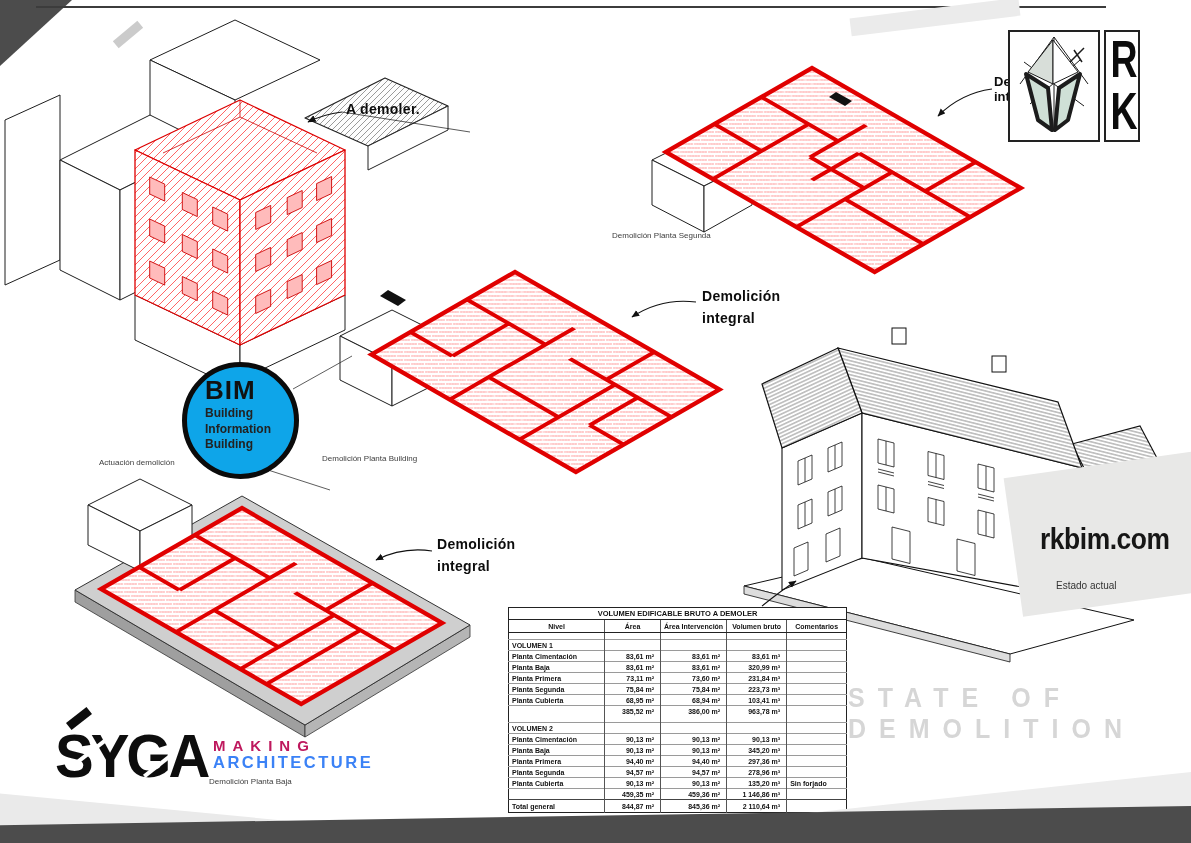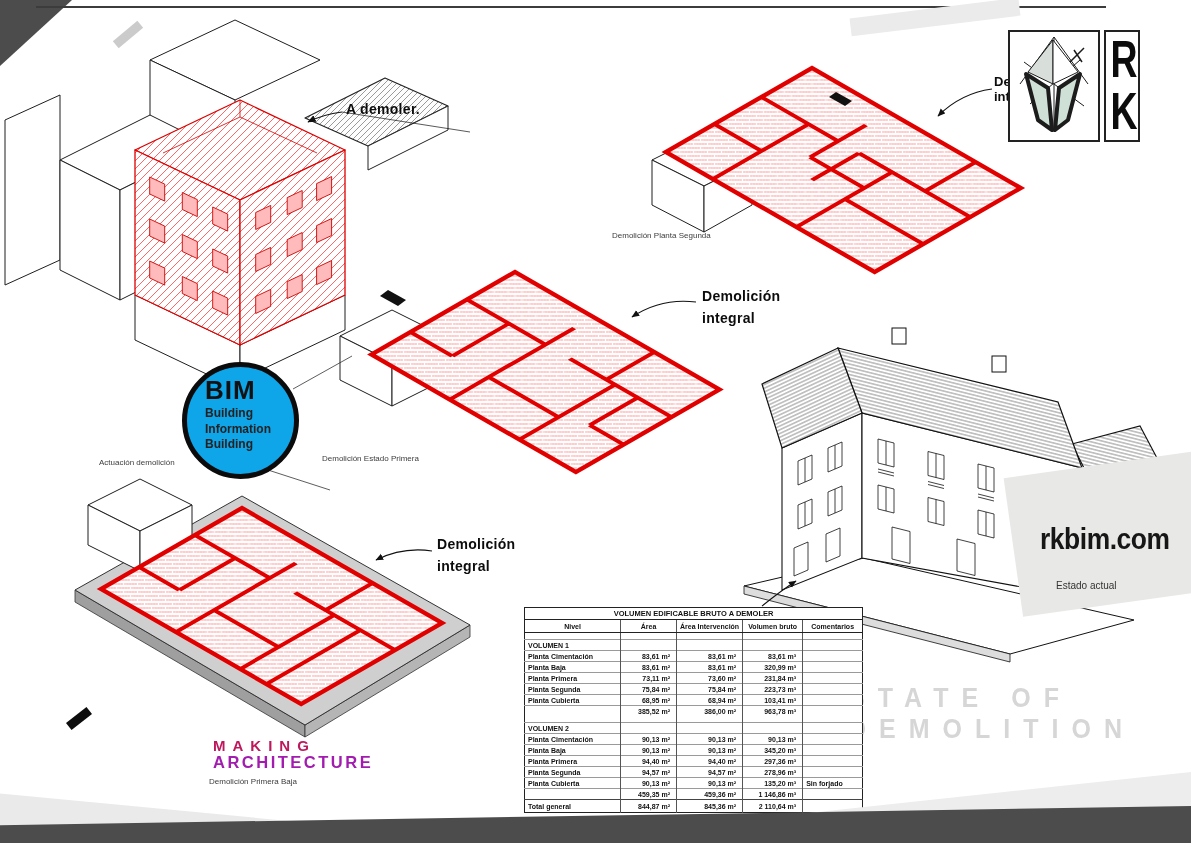--- a/index.html
+++ b/index.html
@@ -28,21 +28,21 @@
   .lbl-bold{font-weight:700;font-size:14px;letter-spacing:.3px;color:#0c0c0c;z-index:3;white-space:nowrap;}
   .caption{font-size:8px;color:#3c3c3c;z-index:3;white-space:nowrap;padding-left:24px;}
   .caption-estado{z-index:5;font-size:10px;color:#333;}
   .lbl-hidden{left:994px;top:74px;font-weight:700;font-size:13px;line-height:15px;color:#0c0c0c;z-index:3;width:90px;}
   
   .bim-circle{left:182px;top:362px;width:117px;height:117px;border-radius:50%;
               background:#0ea5e9;border:5px solid #0b0b0b;box-sizing:border-box;z-index:3;}
   .bim-acronym{margin:8px 0 0 18px;font-size:26px;font-weight:700;letter-spacing:1px;color:#111;}
   .bim-line{margin-left:18px;font-size:12px;font-weight:700;line-height:15.5px;color:#222;}
   
-  .vol-table-wrap{left:524px;top:607px;z-index:5;}
+  .vol-table-wrap{left:508px;top:607px;z-index:5;}
   table.vol{border-collapse:collapse;border:1.3px solid #222;background:#fff;
             font-size:7px;font-weight:700;color:#111;table-layout:fixed;}
   table.vol td{border-left:.8px solid #555;padding:0 3px;height:10px;overflow:hidden;white-space:nowrap;}
   table.vol td:first-child{border-left:none;}
   table.vol tr.title td{border-bottom:1px solid #222;text-align:center;font-size:7.5px;height:11px;border-left:none;}
   table.vol tr.head td{border-bottom:1px solid #222;text-align:center;height:12px;}
   table.vol tr.sp td{height:6px;}
   table.vol tr.d td{border-top:.6px solid #9a9a9a;}
   table.vol tr.tot td{border-top:1px solid #444;height:12px;}
   table.vol td.num{text-align:right;padding-right:6px;}
@@ -54,21 +54,21 @@
   .rk-letter{font-size:52px;line-height:50px;font-weight:700;color:#0c0c0c;display:block;
              transform:scaleX(.72);margin-top:2px;}
   .website{left:1040px;top:522px;font-size:30px;font-weight:700;color:#161616;z-index:5;
            transform:scaleX(.88);transform-origin:left;letter-spacing:-.5px;}
   .syga{left:55px;top:722px;z-index:7;}
   .syga-text{font-size:58px;font-weight:700;letter-spacing:-3px;color:#0d0d0d;transform:scaleY(1.05);}
   .syga-accent{left:66px;top:714px;width:26px;height:9px;background:#0d0d0d;transform:rotate(-38deg);z-index:8;}
   .syga-cut1{left:70px;top:748px;width:46px;height:4px;background:#fff;transform:rotate(-38deg);z-index:8;}
   .syga-cut2{left:140px;top:762px;width:40px;height:4px;background:#fff;transform:rotate(-38deg);z-index:8;}
   .making{left:213px;top:737px;font-size:15px;font-weight:600;letter-spacing:7px;color:#be185d;z-index:7;white-space:nowrap;}
-  .architecture{left:213px;top:753px;font-size:16.5px;font-weight:700;letter-spacing:2.5px;color:#a21caf;z-index:7;white-space:nowrap;}
+  .architecture{left:213px;top:753px;font-size:16.5px;font-weight:700;letter-spacing:2.5px;color:#3b82f6;z-index:7;white-space:nowrap;}
   .watermark{left:848px;top:684px;z-index:3;color:#d6d6d6;font-weight:700;font-size:25px;
              letter-spacing:13px;line-height:29px;transform:scaleY(1.08);white-space:nowrap;}
 </style>
 </head>
 <body>
 
 <div class="sheet">
 
   <div class="abs corner-tl"></div>
   <div class="abs slash-a"></div>
@@ -253,22 +253,22 @@
     <div>Demolición</div>
     <div style="margin-top:6px;">integral</div>
   </div>
 
   <div class="abs lbl-hidden">
     <div>Demolición</div>
     <div>integral</div>
   </div>
 
   <div class="abs caption" style="left:588px;top:231px;">Demolición Planta Segunda</div>
-  <div class="abs caption" style="left:298px;top:454px;">Demolición Estado Primera</div>
-  <div class="abs caption" style="left:185px;top:777px;z-index:6;">Demolición Primera Baja</div>
+  <div class="abs caption" style="left:298px;top:454px;">Demolición Planta Building</div>
+  <div class="abs caption" style="left:185px;top:777px;z-index:6;">Demolición Planta Baja</div>
   <div class="abs caption" style="left:75px;top:418px;margin-top:40px;">Actuación demolición</div>
   <div class="abs caption caption-estado" style="left:1032px;top:580px;">Estado actual</div>
 
   <div class="abs bim-circle">
     <div class="bim-acronym">BIM</div>
     <div class="bim-line">Building</div>
     <div class="bim-line">Information</div>
     <div class="bim-line">Building</div>
   </div>
 
@@ -432,20 +432,23 @@
     <span class="rk-letter">K</span>
   </div>
 
   <div class="abs website">rkbim.com</div>
 
   <div class="abs watermark">
     <div>STATE OF</div>
     <div>DEMOLITION</div>
   </div>
 
+  <div class="abs syga">
+    <div class="syga-text">SYGA</div>
+  </div>
   <div class="abs syga-accent"></div>
   <div class="abs syga-cut1"></div>
   <div class="abs syga-cut2"></div>
   <div class="abs making">MAKING</div>
   <div class="abs architecture">ARCHITECTURE</div>
 
   <div class="abs wedge-bl"></div>
   <div class="abs wedge-br"></div>
   <div class="abs band-bottom"></div>
 

